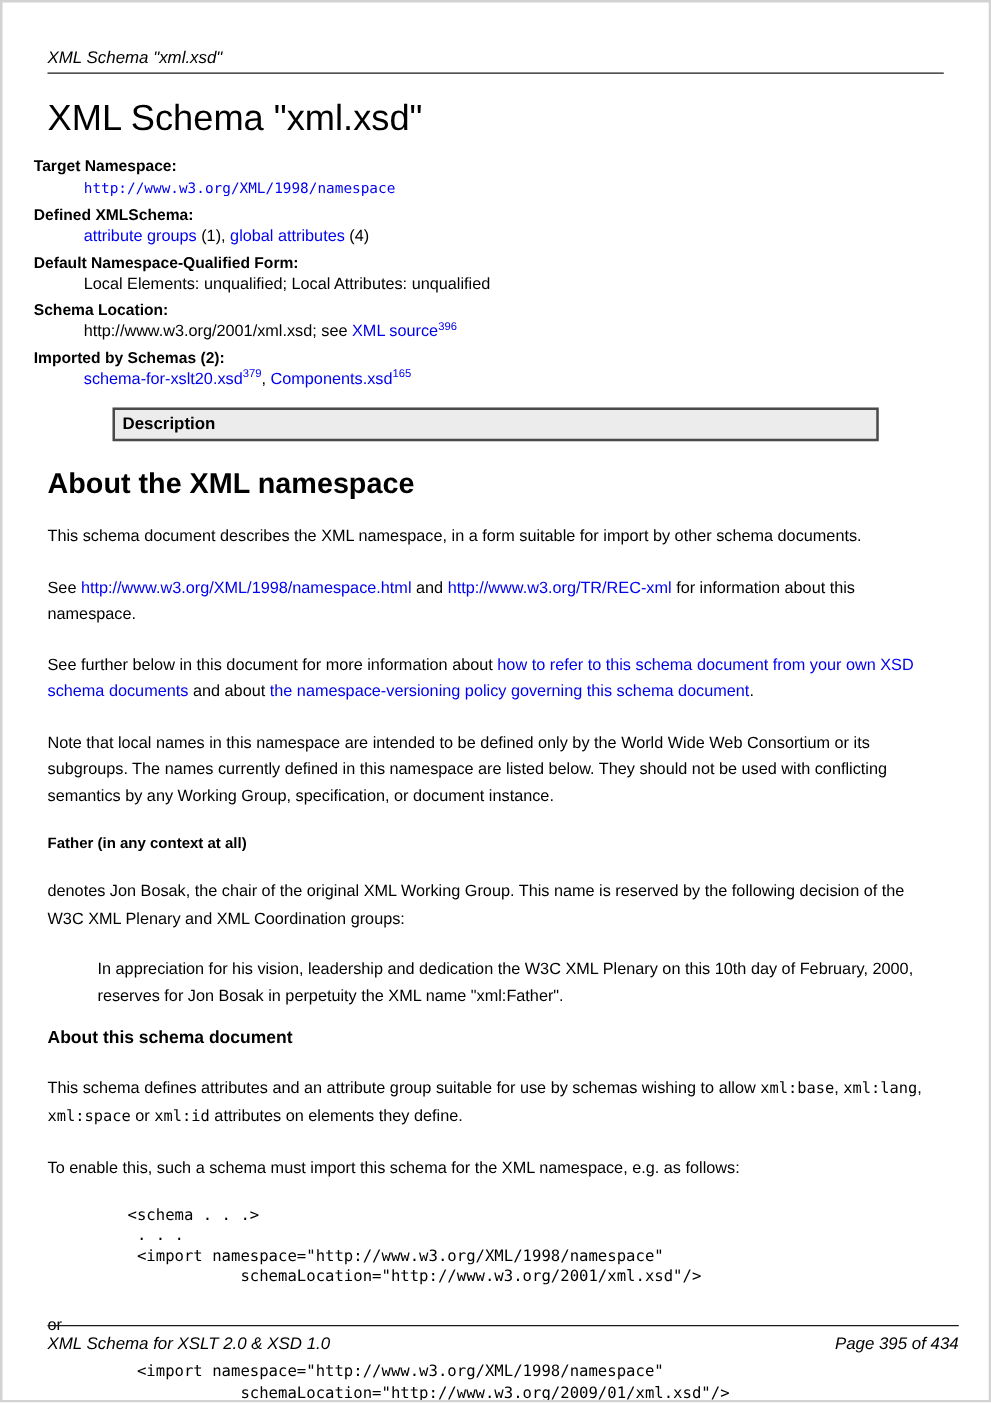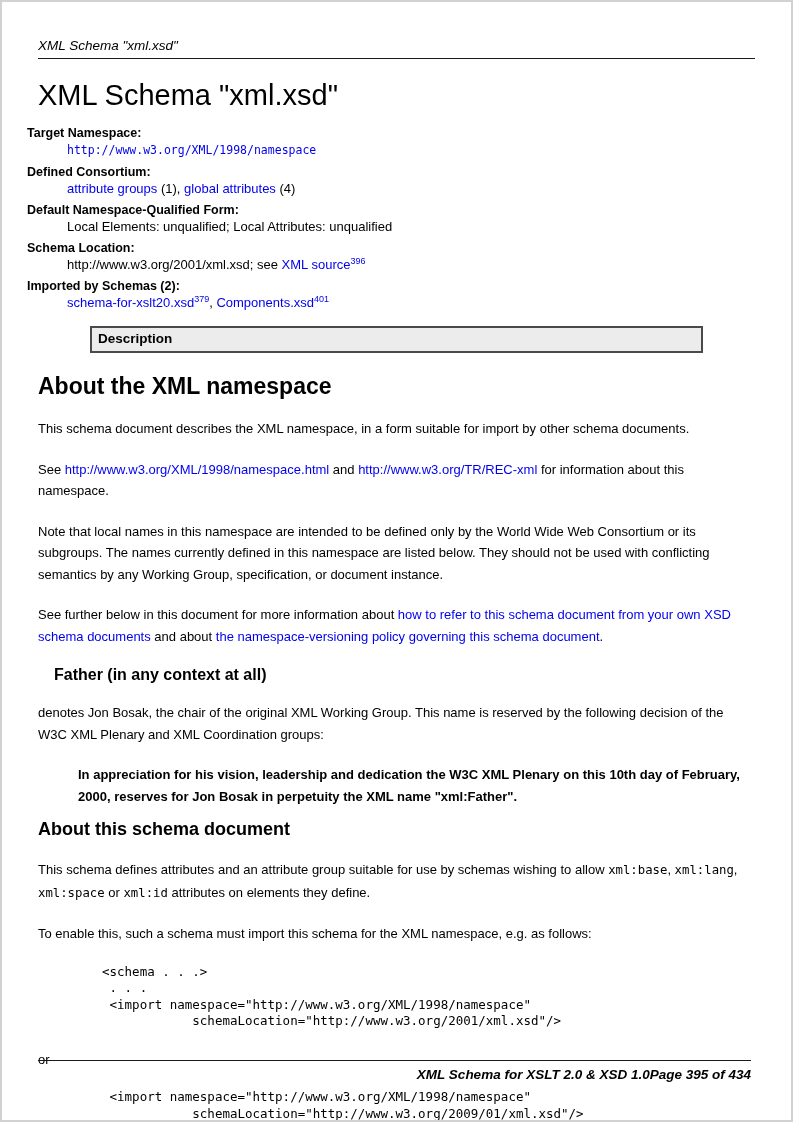--- a/index.html
+++ b/index.html
@@ -26,79 +26,79 @@
   .meta-value{margin-left:40px;font-size:13px;line-height:15px;padding-top:1px;}
   .meta-value .mono{font-family:"DejaVu Sans Mono",monospace;font-size:11.5px;}
 
   
   .section-bar{margin:16px 36px 0;background:var(--bar-bg);border:2px solid var(--bar-border);
                font-weight:700;font-size:13.5px;line-height:16px;padding:3px 6px 4px;}
 
   
   .content{margin:0 36px;}
   .h1{font-size:23px;line-height:26px;font-weight:700;margin:20px 0 14px;}
-  .h2{font-size:18px;line-height:22px;font-weight:700;margin:2px 0 12px;}
-  .h3{font-size:16px;line-height:17px;font-weight:700;margin:16px 16px 11px;}
+  .h2{font-size:14px;line-height:22px;font-weight:700;margin:2px 0 12px;}
+  .h3{font-size:12px;line-height:17px;font-weight:700;margin:16px 0 11px;}
   .para{font-size:13px;line-height:21.5px;margin:19px 0;}
-  .quote{font-size:13px;line-height:21.5px;margin:11px 0 11px 40px;font-weight:bold;}
+  .quote{font-size:13px;line-height:21.5px;margin:11px 0 11px 40px;}
   .codeblock{font-family:"DejaVu Sans Mono",monospace;font-size:12.5px;line-height:16.5px;
              margin:13px 0 13px 64px;white-space:pre;}
   .code-inline{font-family:"DejaVu Sans Mono",monospace;font-size:12.3px;}
   a.lnk,sup.lnk{color:var(--link);text-decoration:none;cursor:pointer;}
   sup.lnk{font-size:9px;line-height:0;vertical-align:super;}
 
   
-  .pg-footer{position:absolute;left:36px;right:40px;top:1058px;border-top:1px solid #1a1a1a;
-             padding-top:5px;display:flex;justify-content:flex-end;
-             font-style:italic;font-size:13.5px;line-height:17px;font-weight:bold;}
+  .pg-footer{position:absolute;left:36px;right:24px;top:1058px;border-top:1px solid #1a1a1a;
+             padding-top:5px;display:flex;justify-content:space-between;
+             font-style:italic;font-size:13.5px;line-height:17px;}
 </style>
 </head>
 <body>
 
 <div class="page">
 
   <div class="pg-header">
     <span>XML Schema "xml.xsd"</span>
   </div>
 
   <div class="doc-title">XML Schema "xml.xsd"</div>
 
   <div class="meta">
       <div class="meta-item">
         <div class="meta-label">Target Namespace:</div>
         <div class="meta-value"><a class="lnk mono">http://www.w3.org/XML/1998/namespace</a></div>
       </div>
       <div class="meta-item">
-        <div class="meta-label">Defined Consortium:</div>
+        <div class="meta-label">Defined XMLSchema:</div>
         <div class="meta-value"><a class="lnk">attribute groups</a><span> (1), </span><a class="lnk">global attributes</a><span> (4)</span></div>
       </div>
       <div class="meta-item">
         <div class="meta-label">Default Namespace-Qualified Form:</div>
         <div class="meta-value"><span>Local Elements: unqualified; Local Attributes: unqualified</span></div>
       </div>
       <div class="meta-item">
         <div class="meta-label">Schema Location:</div>
         <div class="meta-value"><span>http://www.w3.org/2001/xml.xsd; see </span><a class="lnk">XML source</a><sup class="lnk">396</sup></div>
       </div>
       <div class="meta-item">
         <div class="meta-label">Imported by Schemas (2):</div>
-        <div class="meta-value"><a class="lnk">schema-for-xslt20.xsd</a><sup class="lnk">379</sup><span>, </span><a class="lnk">Components.xsd</a><sup class="lnk">401</sup></div>
+        <div class="meta-value"><a class="lnk">schema-for-xslt20.xsd</a><sup class="lnk">379</sup><span>, </span><a class="lnk">Components.xsd</a><sup class="lnk">165</sup></div>
       </div>
     </div>
 
   <div class="inner">
     <div class="section-bar">Description</div>
   </div>
 
   <div class="content">
       <div class="h1">About the XML namespace</div>
       <div class="para"><span>This schema document describes the XML namespace, in a form suitable for import by other schema documents.</span></div>
       <div class="para"><span>See </span><a class="lnk">http://www.w3.org/XML/1998/namespace.html</a><span> and </span><a class="lnk">http://www.w3.org/TR/REC-xml</a><span> for information about this namespace.</span></div>
+      <div class="para"><span>See further below in this document for more information about </span><a class="lnk">how to refer to this schema document from your own XSD schema documents</a><span> and about </span><a class="lnk">the namespace-versioning policy governing this schema document</a><span>.</span></div>
       <div class="para"><span>Note that local names in this namespace are intended to be defined only by the World Wide Web Consortium or its subgroups. The names currently defined in this namespace are listed below. They should not be used with conflicting semantics by any Working Group, specification, or document instance.</span></div>
-      <div class="para"><span>See further below in this document for more information about </span><a class="lnk">how to refer to this schema document from your own XSD schema documents</a><span> and about </span><a class="lnk">the namespace-versioning policy governing this schema document</a><span>.</span></div>
       <div class="h3">Father (in any context at all)</div>
       <div class="para"><span>denotes Jon Bosak, the chair of the original XML Working Group. This name is reserved by the following decision of the W3C XML Plenary and XML Coordination groups:</span></div>
       <div class="quote"><span>In appreciation for his vision, leadership and dedication the W3C XML Plenary on this 10th day of February, 2000, reserves for Jon Bosak in perpetuity the XML name "xml:Father".</span></div>
       <div class="h2">About this schema document</div>
       <div class="para"><span>This schema defines attributes and an attribute group suitable for use by schemas wishing to allow </span><span class="code-inline">xml:base</span><span>, </span><span class="code-inline">xml:lang</span><span>, </span><span class="code-inline">xml:space</span><span> or </span><span class="code-inline">xml:id</span><span> attributes on elements they define.</span></div>
       <div class="para"><span>To enable this, such a schema must import this schema for the XML namespace, e.g. as follows:</span></div>
       <pre class="codeblock">&lt;schema . . .&gt;
  . . .
  &lt;import namespace="http://www.w3.org/XML/1998/namespace"
             schemaLocation="http://www.w3.org/2001/xml.xsd"/&gt;</pre>

